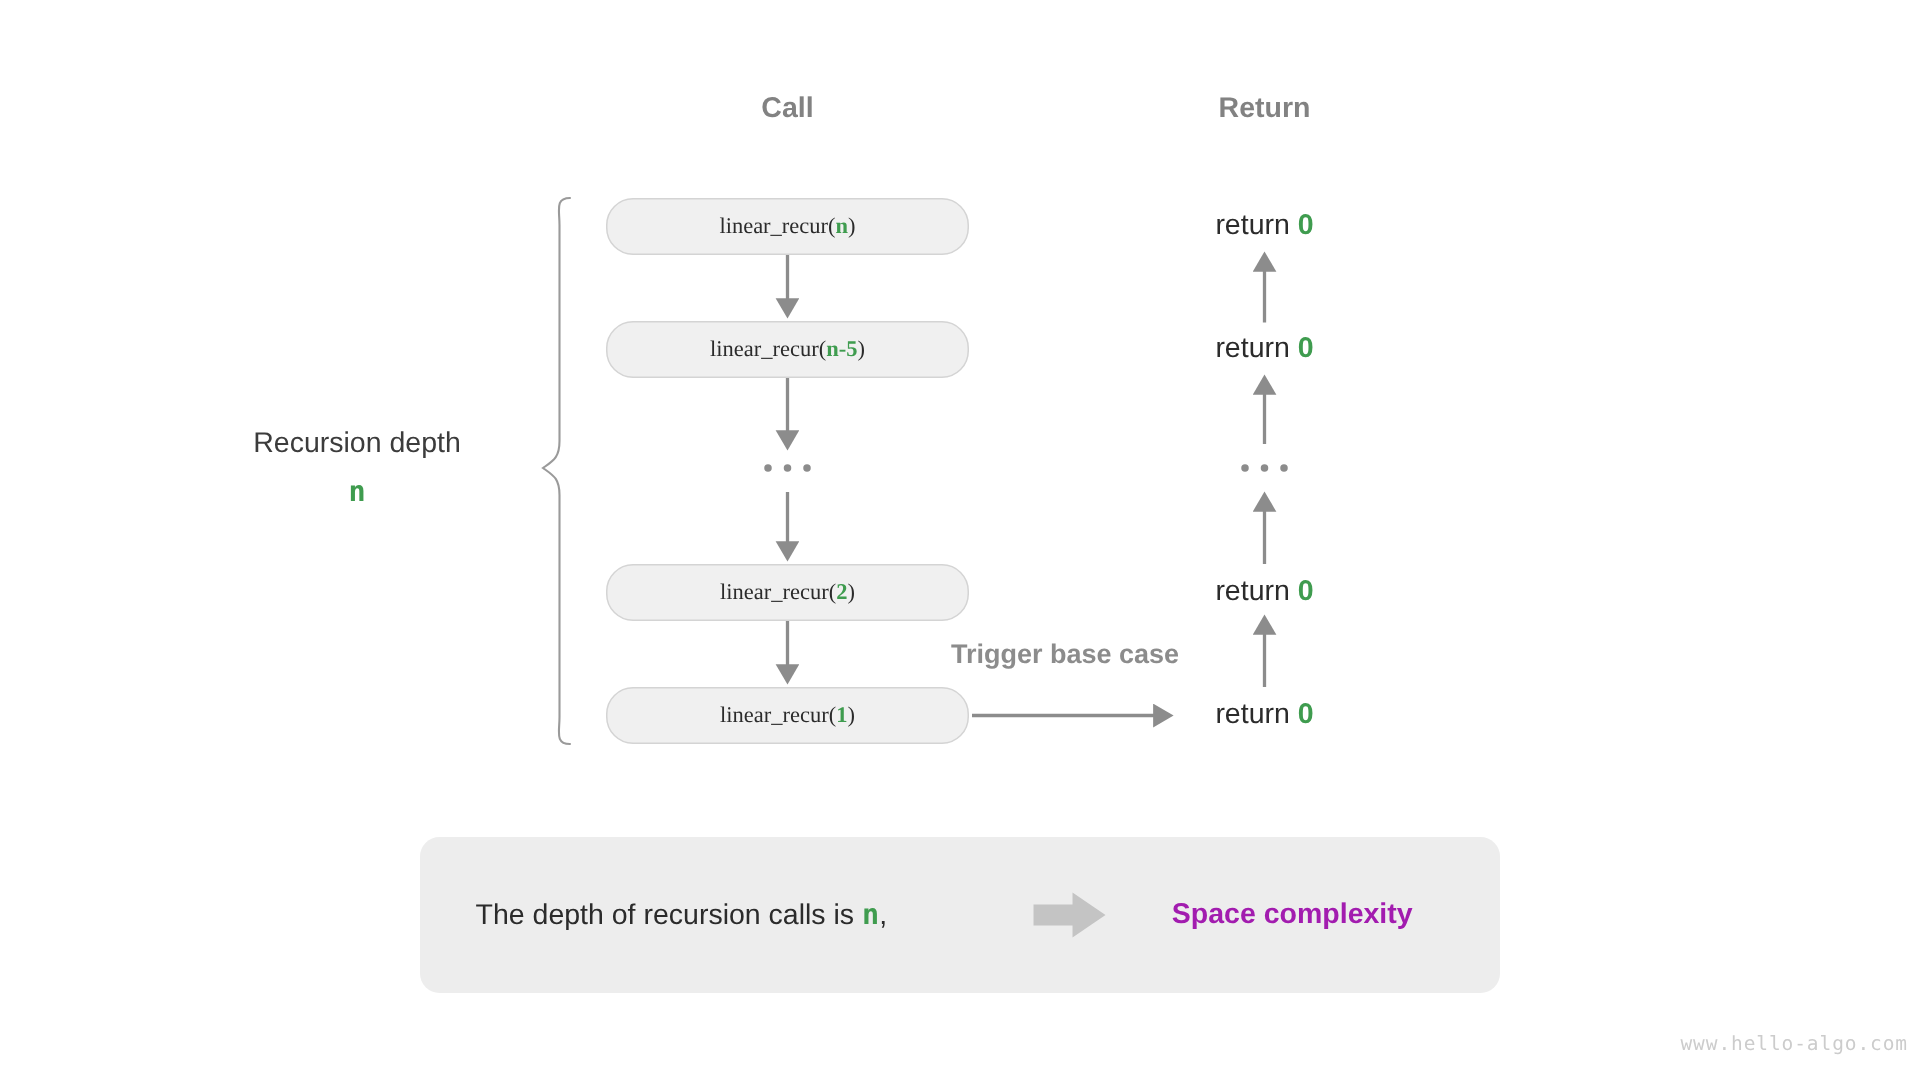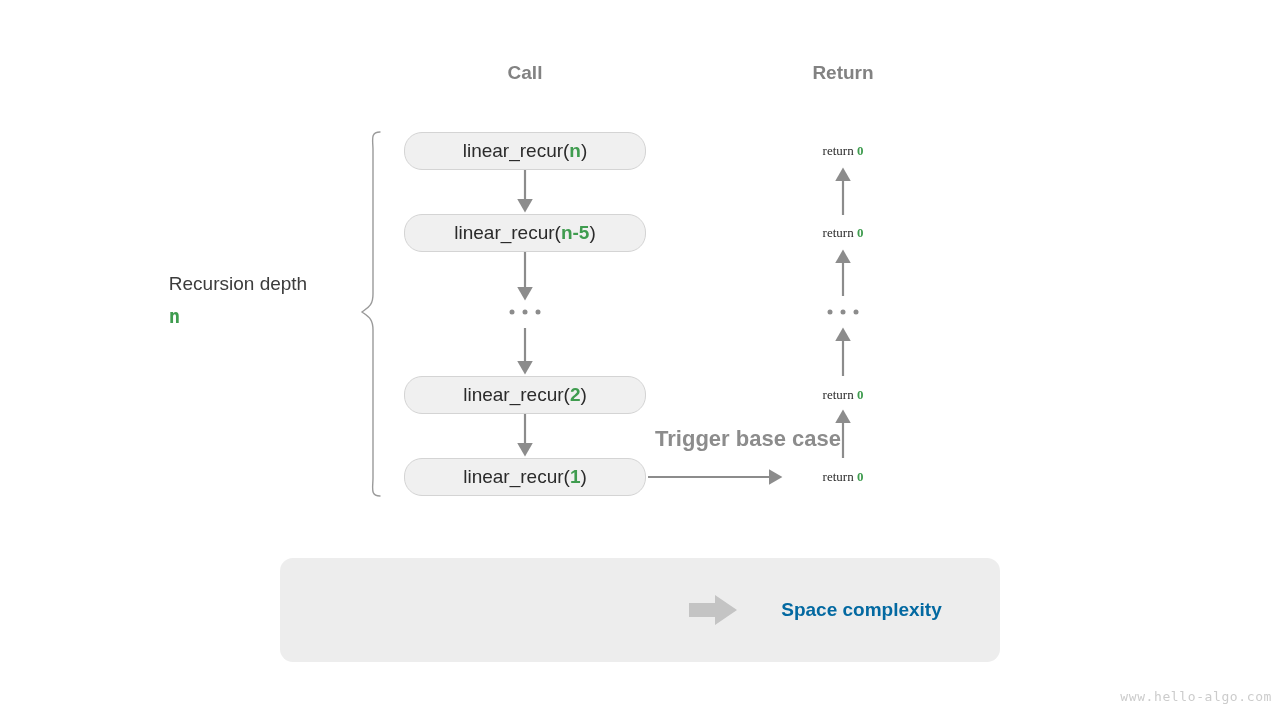--- a/index.html
+++ b/index.html
@@ -39,33 +39,33 @@
   .call-box {
     position: absolute;
     height: 38px;
     background: #f0f0f0;
     border: 1.4px solid #d4d4d4;
     border-radius: 18px;
     box-sizing: border-box;
     display: flex;
     align-items: center;
     justify-content: center;
+    font-family: Liberation Serif, serif;
+    font-size: 15px;
+    color: #2b2b2b;
+    white-space: nowrap;
+    letter-spacing: 0px;
+  }
+  .call-box .arg { color: #3f9c4f; font-weight: bold; }
+
+  
+  .ret-label {
+    position: absolute;
     font-family: Liberation Sans, sans-serif;
     font-size: 19px;
-    color: #2b2b2b;
-    white-space: nowrap;
-    letter-spacing: 0px;
-  }
-  .call-box .arg { color: #3f9c4f; font-weight: bold; }
-
-  
-  .ret-label {
-    position: absolute;
-    font-family: Liberation Serif, serif;
-    font-size: 13px;
     color: #2b2b2b;
     white-space: nowrap;
     transform: translate(-50%, -50%);
   }
   .ret-label .val { color: #3f9c4f; font-weight: bold; }
 
   
   .ellipsis {
     position: absolute;
     transform: translate(-50%, -50%);
@@ -85,48 +85,48 @@
     position: absolute;
     left: 0; top: 0;
     width: 1280px; height: 720px;
     pointer-events: none;
   }
 
   
   #depth-label {
     position: absolute;
     left: 238px;
-    top: 273px;
+    top: 285px;
     transform: translateX(-50%);
-    text-align: left;
+    text-align: center;
     white-space: nowrap;
   }
   #depth-label .t1 {
     display: block;
     font-family: "Liberation Sans", sans-serif;
     font-size: 19px;
     color: #3c3c3c;
   }
   #depth-label .t2 {
     display: block;
     margin-top: 10px;
     font-family: "DejaVu Sans Mono", monospace;
     font-size: 19px;
     font-weight: bold;
     color: #3f9c4f;
   }
 
   
   #trigger-label {
     position: absolute;
-    left: 748px;
+    left: 710px;
     top: 426px;
     transform: translateX(-50%);
     font-family: "Liberation Sans", sans-serif;
-    font-size: 22px;
+    font-size: 18px;
     font-weight: bold;
     color: #8c8c8c;
     white-space: nowrap;
   }
 
   
   #summary {
     position: absolute;
     left: 280px;
     top: 558px;
@@ -160,21 +160,21 @@
     flex: 1;
     text-align: center;
     margin-left: 4px;
     margin-right: 24px;
   }
   #summary-right .title {
     display: block;
     font-family: "Liberation Sans", sans-serif;
     font-size: 19px;
     font-weight: bold;
-    color: #0369a1;
+    color: #a21caf;
     white-space: nowrap;
   }
   #summary-right .result {
     display: block;
     margin-top: 12px;
     font-size: 19px;
     font-weight: bold;
     color: #1a85d6;
     white-space: nowrap;
   }
@@ -303,20 +303,21 @@
   <div class="ellipsis" style="left:843px; top:312px;">
     <i></i>
     <i></i>
     <i></i>
   </div>
 
   <div id="trigger-label">Trigger base case</div>
 
   <div id="summary">
     <div id="summary-text">
+      <span class="ln"><span>The depth of recursion calls is </span><span class="g">n</span><span>,</span></span>
     </div>
 
     <div id="summary-arrow">
       <svg width="52" height="34" viewBox="0 0 52 34">
         <path d="M2,10 L28,10 L28,2 L50,17 L28,32 L28,24 L2,24 Z" fill="#c4c4c4"></path>
       </svg>
     </div>
 
     <div id="summary-right">
       <span class="title">Space complexity</span>

